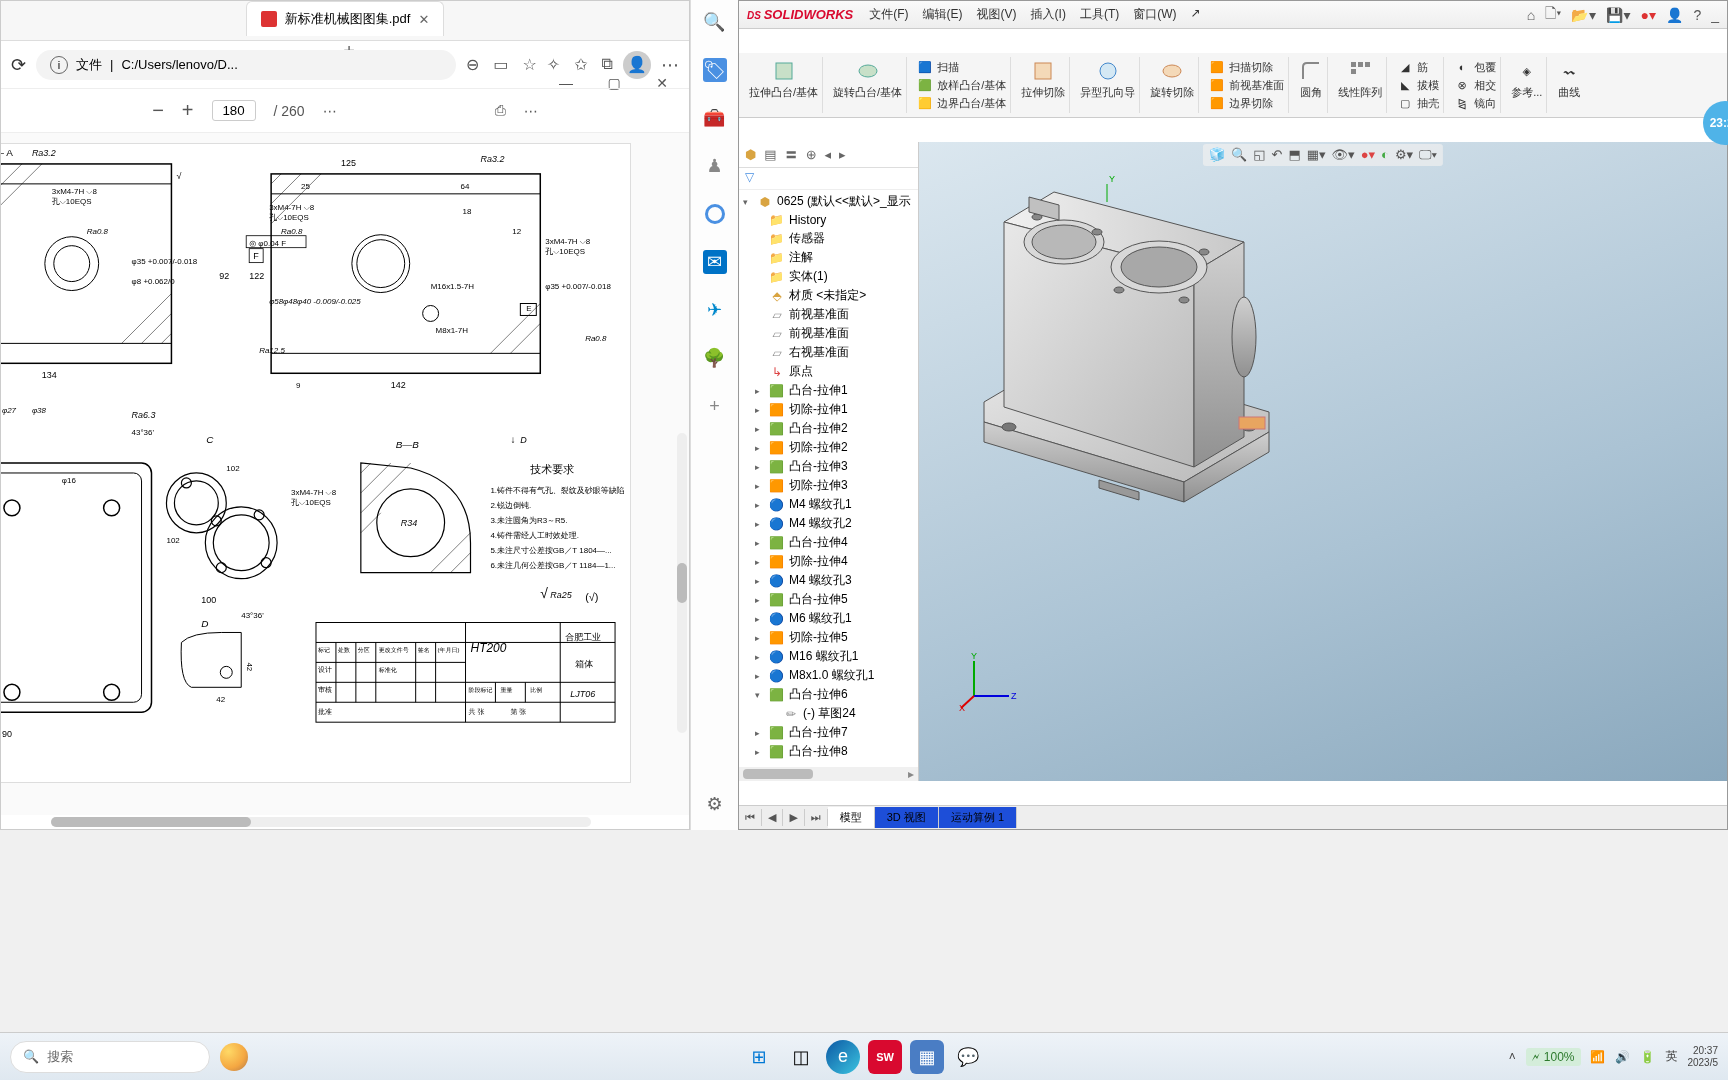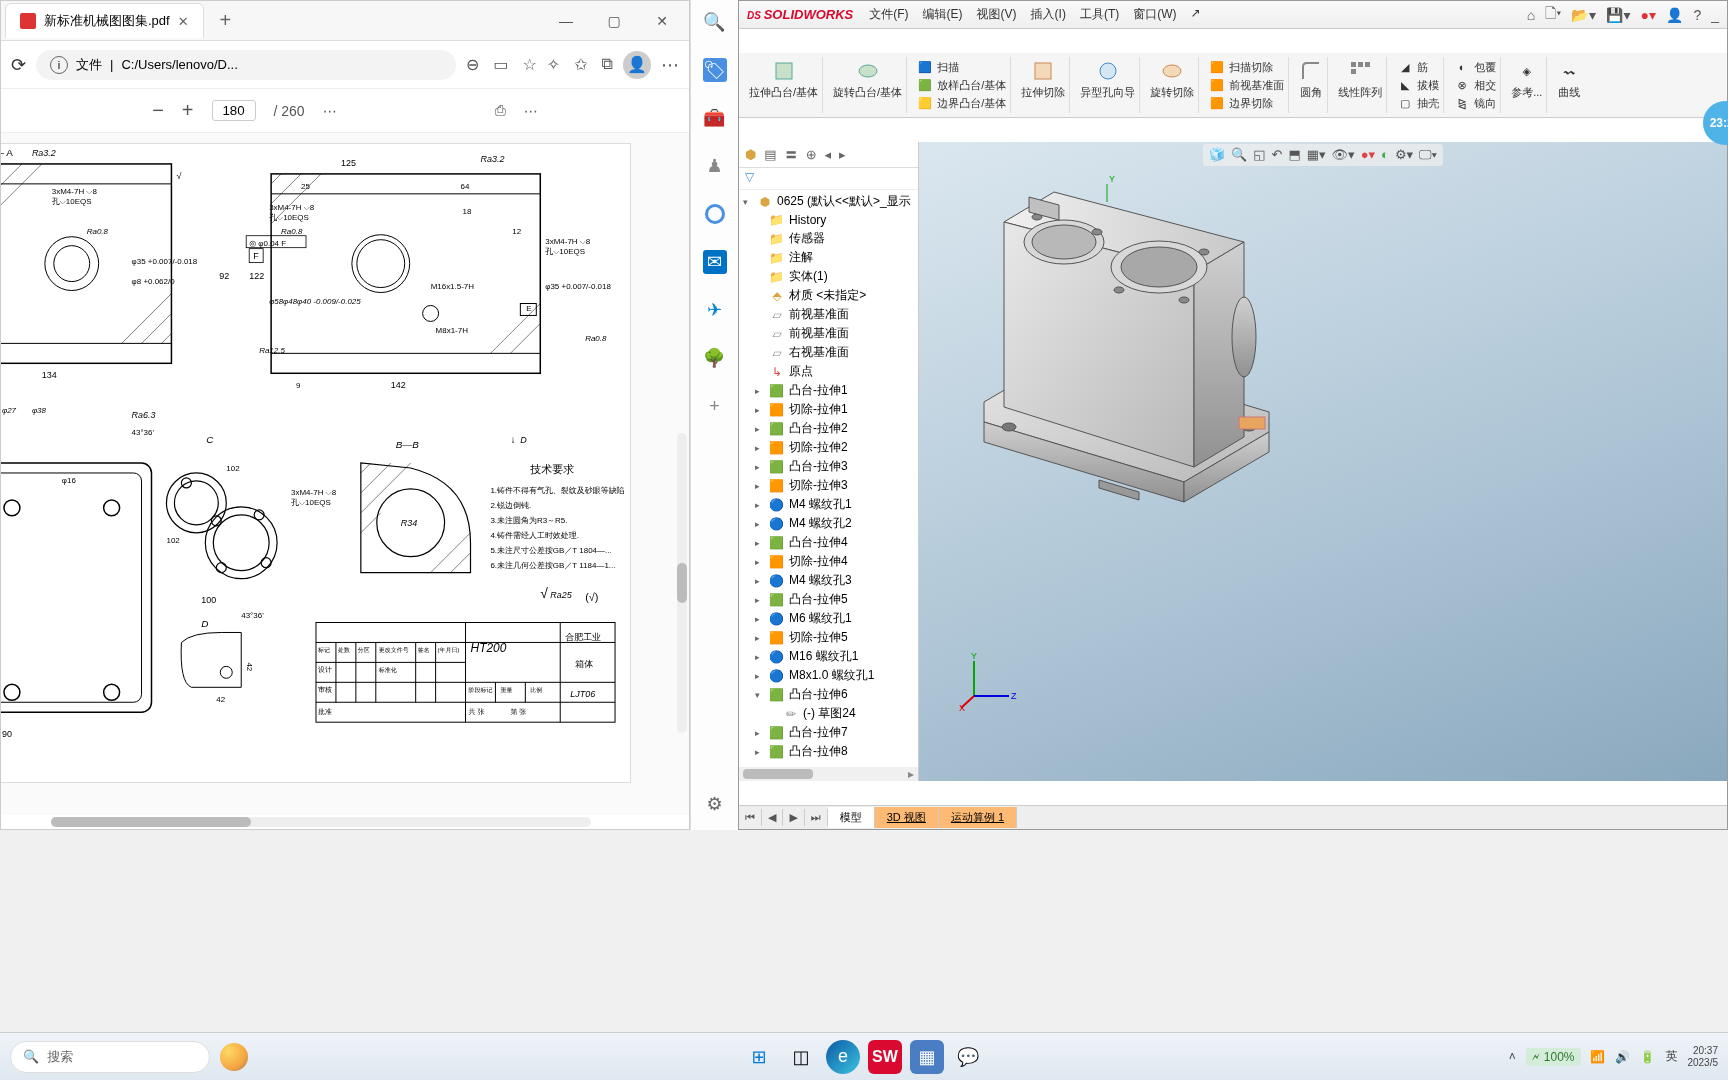--- a/index.html
+++ b/index.html
@@ -1,20 +1,20 @@
 <!DOCTYPE html>
 <html><head>
 <meta charset="utf-8">
 <style>
 * { margin: 0; padding: 0; box-sizing: border-box; font-family: "Microsoft YaHei", Arial, sans-serif; }
 body { width: 1728px; height: 1080px; overflow: hidden; background: #f0f0f0; display: flex; }
 
 
 .edge-browser { width: 690px; height: 830px; background: #fff; border: 1px solid #ccc; display: flex; flex-direction: column; position: relative; }
-.edge-tabbar { height: 40px; background: #f7f7f7; display: flex; align-items: center; padding: 0 4px; border-bottom: 1px solid #ddd; }
+.edge-tabbar { height: 40px; background: #f7f7f7; display: flex; align-items: center; padding: 0 4px; border-bottom: 1px solid #ddd; flex-direction: column; }
 .edge-tab { background: #fff; border-radius: 6px 6px 0 0; padding: 8px 14px; display: flex; align-items: center; gap: 8px; font-size: 13px; border: 1px solid #ddd; border-bottom: none; }
 .edge-tab .tab-icon { width: 16px; height: 16px; background: #d33; border-radius: 2px; }
 .edge-tab .tab-close { color: #666; cursor: pointer; }
 .edge-new-tab { margin-left: 8px; color: #666; font-size: 20px; cursor: pointer; padding: 4px 8px; }
 .edge-window-controls { margin-left: auto; display: flex; gap: 2px; }
 .edge-window-controls div { width: 46px; height: 32px; display: flex; align-items: center; justify-content: center; color: #555; cursor: pointer; font-size: 14px; }
 .edge-addrbar { height: 48px; display: flex; align-items: center; padding: 0 10px; gap: 10px; border-bottom: 1px solid #eee; }
 .edge-addrbar .reload { font-size: 18px; color: #333; }
 .edge-addr { flex: 1; background: #f3f3f3; border-radius: 20px; padding: 6px 14px; font-size: 13px; display: flex; align-items: center; gap: 8px; }
 .edge-addr .info-icon { width: 18px; height: 18px; border: 1px solid #666; border-radius: 50%; display: inline-flex; align-items: center; justify-content: center; font-size: 11px; }
@@ -90,21 +90,21 @@
 .sw-tree-hscroll-thumb { width: 70px; height: 10px; background: #bbb; border-radius: 4px; margin-left: 4px; }
 .sw-viewport { flex: 1; background: linear-gradient(160deg, #dbe7ef, #abc3d4 60%, #8aa8bd); position: relative; }
 .sw-view-toolbar { position: absolute; top: 2px; left: 50%; transform: translateX(-50%); display: flex; gap: 6px; background: rgba(240,240,240,0.7); padding: 3px 6px; border-radius: 3px; }
 .sw-view-toolbar span { cursor: pointer; color: #555; font-size: 13px; }
 .sw-model { position: absolute; top: 30px; left: 30px; width: 340px; height: 380px; }
 .sw-triad { position: absolute; bottom: 70px; left: 40px; }
 .sw-bottom-tabs { height: 24px; background: #eee; border-top: 1px solid #ccc; display: flex; align-items: center; font-size: 11px; }
 .sw-bottom-tabs .nav-btns { display: flex; }
 .sw-bottom-tabs .nav-btns span { padding: 2px 6px; border-right: 1px solid #ccc; cursor: pointer; color: #555; }
 .sw-bottom-tabs .btab { padding: 3px 12px; border-right: 1px solid #ccc; cursor: pointer; background: #fff; }
-.sw-bottom-tabs .btab.inactive { background: #fdba74; text-decoration: underline; }
+.sw-bottom-tabs .btab.inactive { background: #1d4ed8; }
 .sw-statusbar { height: 22px; background: #f5f5f5; border-top: 1px solid #ccc; display: flex; align-items: center; padding: 0 8px; font-size: 11px; color: #333; }
 .sw-statusbar .stat-right { margin-left: auto; display: flex; gap: 12px; }
 
 
 .taskbar { position: absolute; bottom: 0; left: 0; width: 100%; height: 48px; background: linear-gradient(#eef3f8, #dfe8f0); display: flex; align-items: center; padding: 0 10px; gap: 10px; border-top: 1px solid #ccc; }
 .taskbar .search-box { width: 200px; height: 32px; background: #fff; border-radius: 16px; display: flex; align-items: center; padding: 0 12px; gap: 8px; font-size: 13px; color: #666; border: 1px solid #ddd; }
 .taskbar .tb-center { margin-left: auto; margin-right: auto; display: flex; gap: 8px; align-items: center; position: absolute; left: 50%; transform: translateX(-50%);}
 .taskbar .tb-app { width: 34px; height: 34px; border-radius: 6px; display: flex; align-items: center; justify-content: center; cursor: pointer; font-size: 18px; }
 .tb-weather { display: flex; align-items: center; gap: 6px; font-size: 12px; color: #555; }
 .tb-weather-icon { width: 28px; height: 28px; background: radial-gradient(circle at 30% 30%, #ffd966, #f4a742 60%, #b0764a); border-radius: 50%; }
@@ -781,21 +781,21 @@
     <span>🔍</span>
     <span>搜索</span>
   </div>
   <div class="tb-weather">
     <div class="tb-weather-icon"></div>
   </div>
   <div class="tb-center">
     <div class="tb-app" style="color:#0078d4">⊞</div>
     <div class="tb-app">◫</div>
     <div class="tb-app" style="background:linear-gradient(135deg,#0c59a4,#3cc4e0);color:#fff;border-radius:50%">e</div>
-    <div class="tb-app" style="background:#d9092f;color:#fff;font-size:16px;font-weight:bold">SW</div>
+    <div class="tb-app" style="background:#d9092f;color:#fff;font-size:11px;font-weight:bold">SW</div>
     <div class="tb-app" style="background:#4a7dc4;color:#fff">▦</div>
     <div class="tb-app" style="color:#1aad19">💬</div>
   </div>
   <div class="tb-tray">
     <span>˄</span>
     <div class="tb-battery">🗲 <span>100%</span></div>
     <span>📶</span>
     <span>🔊</span>
     <span>🔋</span>
     <span>英</span>

